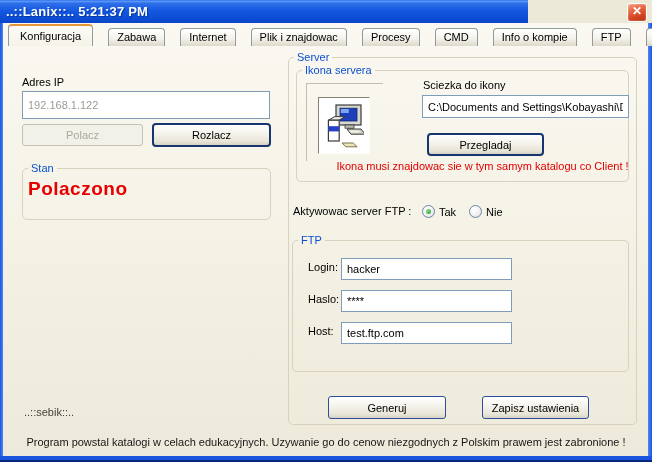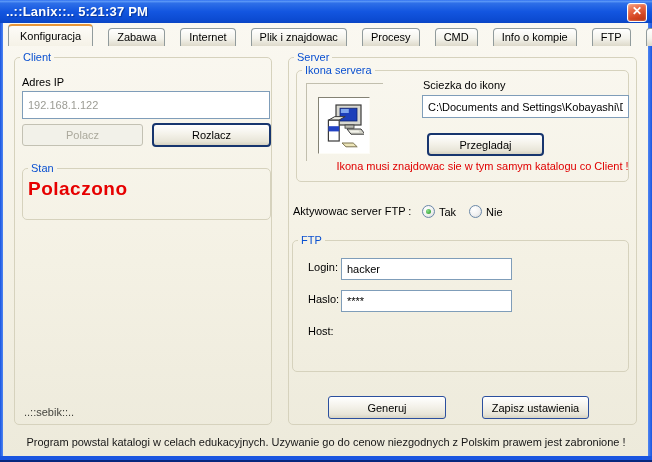--- a/index.html
+++ b/index.html
@@ -1,19 +1,19 @@
 <!DOCTYPE html>
 <html><head>
 <meta charset="utf-8">
 <style>
   html,body{margin:0;padding:0;background:#555;}
   .window{position:relative;width:652px;height:462px;overflow:hidden;
           font-family:"Liberation Sans",sans-serif;font-size:11px;color:#000;background:#ece9d8;}
   
-  .titlebar{position:absolute;left:0;top:0;width:652px;height:23px;
+  .titlebar{position:absolute;left:0;top:0;width:528px;height:23px;
             background:linear-gradient(180deg,#2f6ff0 0%,#5a97f7 6%,#2e6fe8 14%,#1356e0 50%,#0c4bd2 85%,#0a46c4 100%);
             display:flex;align-items:center;}
   .title{color:#fff;font-weight:bold;font-size:13px;padding-left:6px;text-shadow:1px 1px 1px #08369c;letter-spacing:.2px;}
   .close{position:absolute;right:5px;top:3px;width:18px;height:17px;border:1px solid #fff;border-radius:3px;
          background:linear-gradient(160deg,#f4a182 0%,#e86744 35%,#d2431f 70%,#b53212 100%);
          color:#fff;font-weight:bold;font-size:12px;line-height:15px;text-align:center;cursor:pointer;
          box-shadow:inset 0 0 2px rgba(255,255,255,.5);}
   .frame-left{position:absolute;left:0;top:23px;width:3px;height:436px;background:linear-gradient(90deg,#1a55e0,#4f86f2);}
   .frame-right{position:absolute;right:0;top:23px;width:4px;height:436px;background:linear-gradient(90deg,#4f86f2,#1a55e0);}
   .frame-bottom{position:absolute;left:0;top:456px;width:652px;height:6px;background:#1a55e0;box-shadow:inset 0 -2px 0 #07277e;}
@@ -76,23 +76,20 @@
     <div class="tab">Plik i znajdowac</div>
     <div class="tab">Procesy</div>
     <div class="tab">CMD</div>
     <div class="tab">Info o kompie</div>
     <div class="tab">FTP</div>
     <div class="tab">Screen</div>
     <div class="tab">Czat</div>
     <div class="tab">Keylogger</div>
   </div>
 
-  <fieldset style="left:14px;top:51px;width:258px;height:374px;">
-    <legend>Client</legend>
-  </fieldset>
 
   <span class="lbl" style="left:22px;top:76px;">Adres IP</span>
   <input class="tb muted" style="left: 22px; top: 91px; width: 248px; height: 28px;" type="text" value="192.168.1.122">
 
   <button class="btn disabled" style="left:22px;top:124px;width:121px;height:22px;">Polacz</button>
   <button class="btn default" style="left:152px;top:123px;width:119px;height:24px;">Rozlacz</button>
 
   <fieldset style="left:22px;top:162px;width:249px;height:58px;">
     <legend>Stan</legend>
   </fieldset>
@@ -138,18 +135,19 @@
   <span class="lbl" style="left:486px;top:206px;">Nie</span>
 
   <fieldset style="left:292px;top:234px;width:337px;height:138px;">
     <legend>FTP</legend>
   </fieldset>
   <span class="lbl" style="left:308px;top:261px;">Login:</span>
   <input class="tb" style="left: 341px; top: 258px; width: 171px; height: 22px;" type="text" value="hacker">
   <span class="lbl" style="left:308px;top:293px;">Haslo:</span>
   <input class="tb" style="left: 341px; top: 290px; width: 171px; height: 22px;" type="text" value="****">
   <span class="lbl" style="left:308px;top:325px;">Host:</span>
+  <input class="tb" style="left: 341px; top: 322px; width: 171px; height: 22px;" type="text" value="test.ftp.com">
 
   <button class="btn" style="left:328px;top:396px;width:118px;height:23px;">Generuj</button>
   <button class="btn" style="left:482px;top:396px;width:107px;height:23px;">Zapisz ustawienia</button>
 
   <div class="disclaimer">Program powstal katalogi w celach edukacyjnych. Uzywanie go do cenow niezgodnych z Polskim prawem jest zabronione !</div>
 </div>
 
 </body></html>

